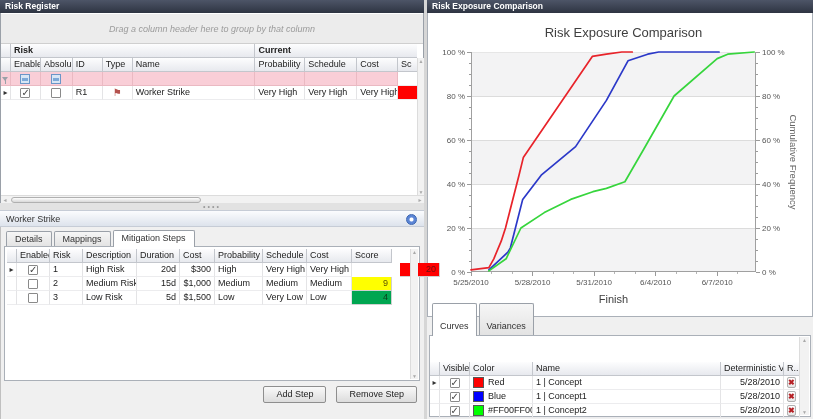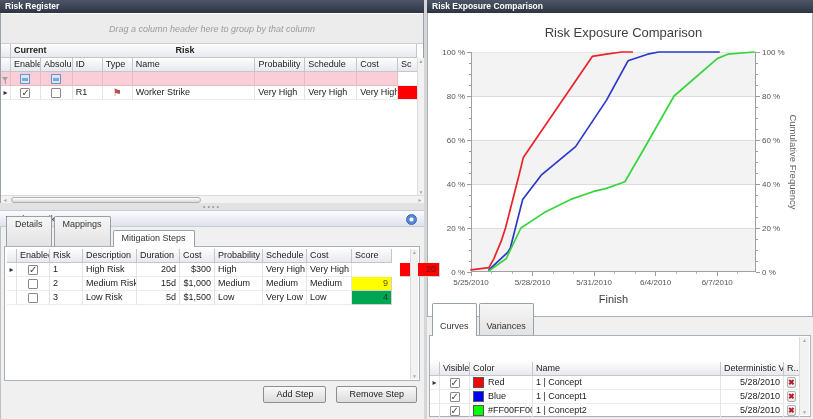--- a/index.html
+++ b/index.html
@@ -65,21 +65,21 @@
   #splitter .dots { color: #9a9a9a; font-size: 7px; letter-spacing: 2px; line-height: 4px; }
 
   
   #ws-panel { left: 0; top: 210px; width: 424px; height: 209px; background: #f0f0f0; border-left: 1px solid #c0c0c0; }
   #ws-title { left: 0; top: 210px; width: 424px; height: 17px; background: linear-gradient(#fbfcfe, #dde3ec);
               border-top: 1px solid #c6ccd6; border-bottom: 1px solid #c6ccd6; line-height: 16px; padding-left: 6px; color: #333; }
   .pinbtn { position: absolute; right: 7px; top: 3px; width: 11px; height: 11px; border-radius: 50%;
             background: radial-gradient(circle at 50% 50%, #ffffff 0 1.5px, #5b85d6 2.5px 5.5px); border: 1px solid #3c66b0; }
   .tabs { display: flex; align-items: flex-end; }
   #ws-tabs { left: 6px; top: 230px; height: 17px; }
-  .tab { height: 31px; line-height: 14px; padding: 0 8px; background: linear-gradient(#f6f6f6,#e2e2e2);
+  .tab { height: 16px; line-height: 14px; padding: 0 8px; background: linear-gradient(#f6f6f6,#e2e2e2);
          border: 1px solid #9aa0a8; border-bottom: none; margin-right: 2px; border-radius: 2px 2px 0 0; color: #333; }
   .tab.active { height: 17px; background: #fff; font-weight: normal; position: relative; z-index: 3; }
   #ws-content { left: 4px; top: 246px; width: 416px; height: 135px; background: #fff; border: 1px solid #aab0b8; z-index: 2; }
   #ms-table { left: 2px; top: 2px; }
   .msc0{width:10px}.msc1{width:33px}.msc2{width:33px}.msc3{width:54px}.msc4{width:43px}.msc5{width:35px}
   .msc6{width:48px}.msc7{width:44px}.msc8{width:45px}.msc9{width:40px}
   .score { font-weight: normal; padding: 0 3px; text-align: right; border-right: 1px solid #d0d0d0; border-bottom: 1px solid #d0d0d0; }
   #ws-buttons { left: 0; top: 386px; width: 417px; display: flex; justify-content: flex-end; gap: 10px; }
   .btn { height: 17px; line-height: 15px; padding: 0 12px; background: linear-gradient(#f9f9f9, #dcdcdc);
          border: 1px solid #8e8e8e; border-radius: 2px; font-size: 9px; color: #222; }
@@ -105,22 +105,22 @@
 
 <div id="left-panel" class="abs">
   <div id="rr-title" class="abs panel-title">Risk Register</div>
   <div id="rr-body" class="abs"></div>
   <div id="rr-hint" class="abs">Drag a column header here to group by that column</div>
 
   <div class="abs" style="left:1px; top:44px; width:416px;">
 
     <div class="grid-row">
       <div class="hc rrc0"></div>
+      <div class="hc bold rrg0" style="width:245px">Risk</div>
       <div class="hc bold rrg1">Current</div>
-      <div class="hc bold rrg0" style="width:245px">Risk</div>
     </div>
 
     <div class="grid-row">
       <div class="hc rrc0"></div>
       <div class="hc rrc1">Enabled</div>
       <div class="hc rrc2">Absolu...</div>
       <div class="hc rrc3">ID</div>
       <div class="hc rrc4">Type</div>
       <div class="hc rrc5">Name</div>
       <div class="hc rrc6">Probability</div>

